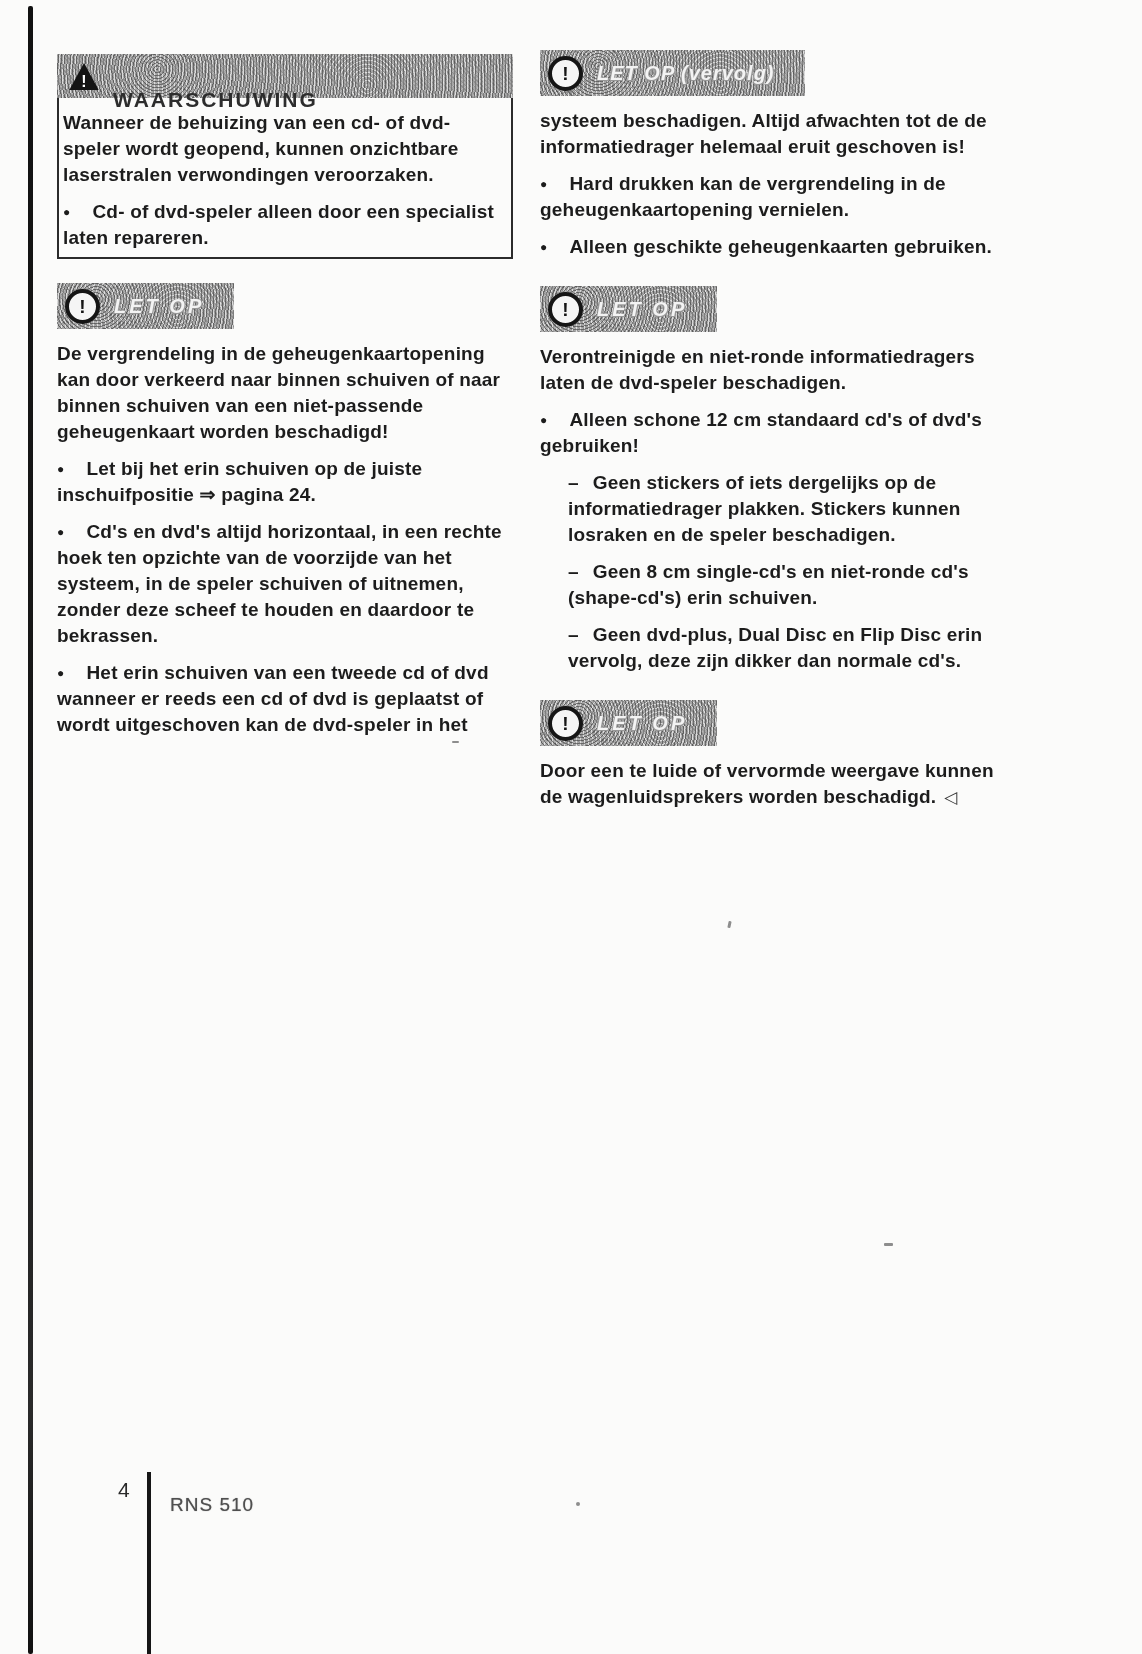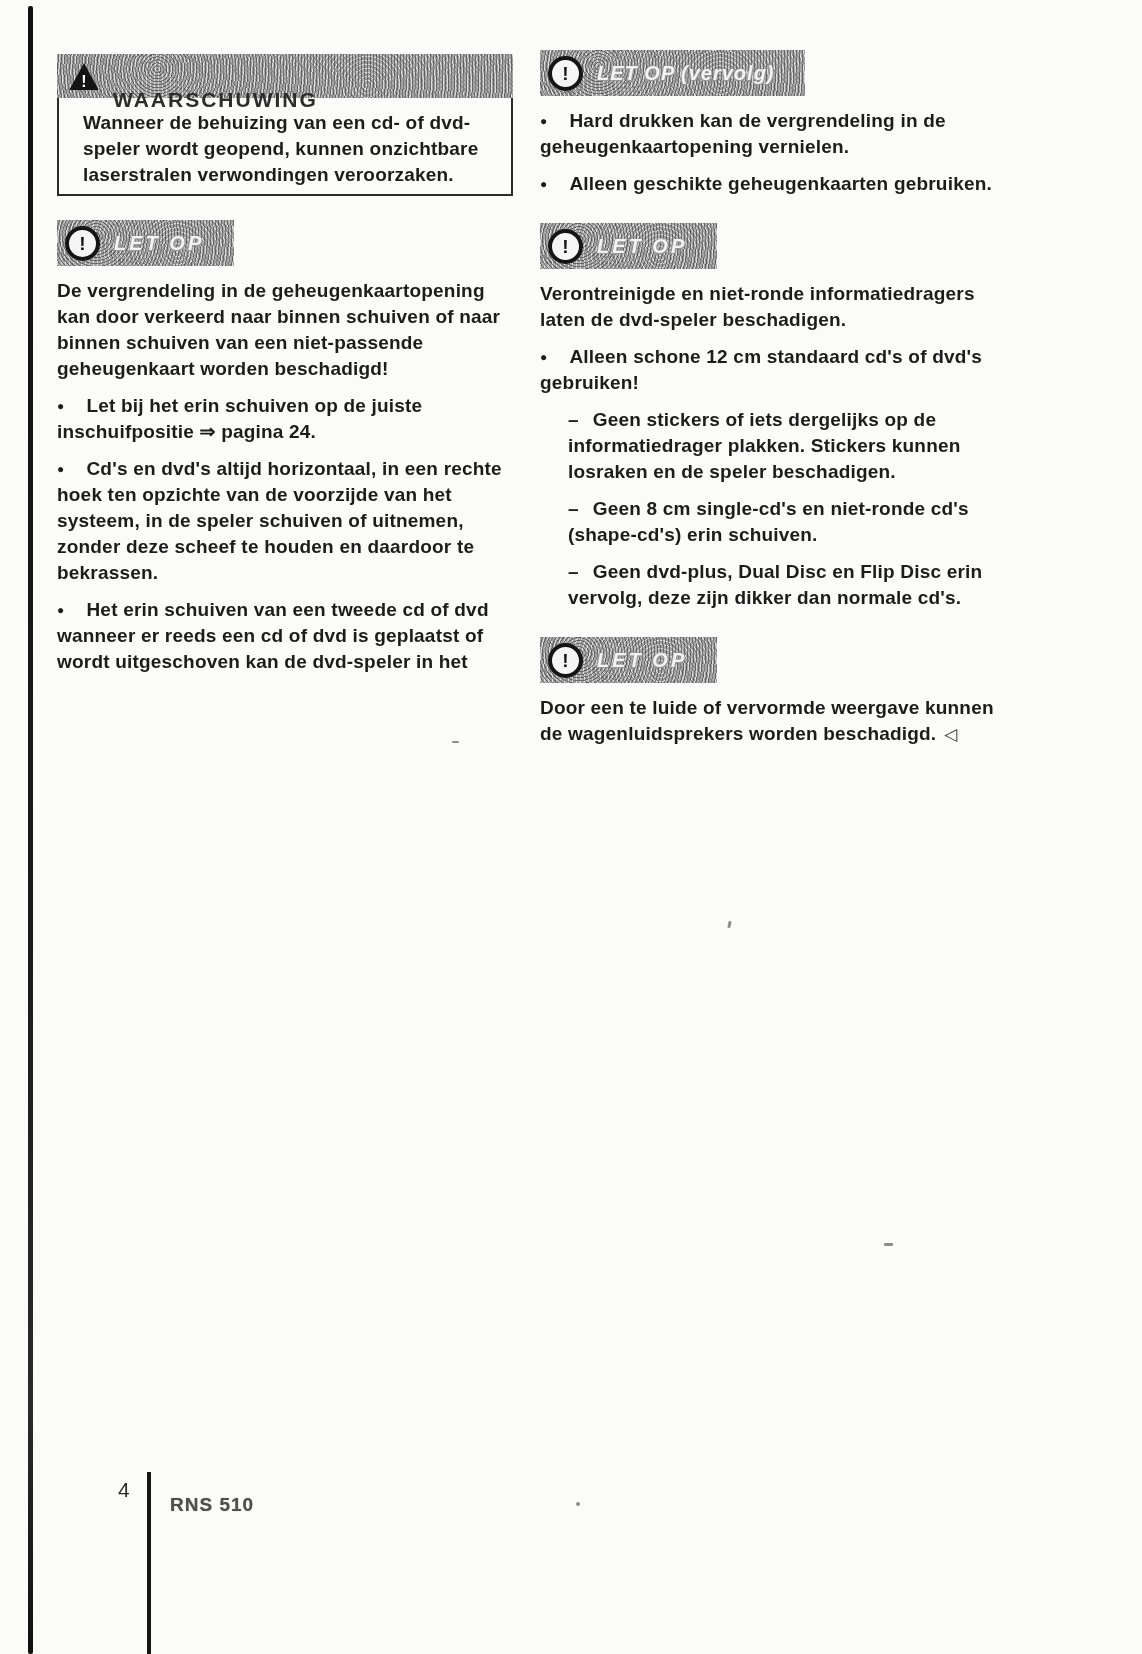--- a/index.html
+++ b/index.html
@@ -39,21 +39,21 @@
   .warnhead{
     margin:-1px -2px 0 -2px;height:44px;display:flex;align-items:center;gap:14px;
     padding:0 12px;
   }
   .warnhead-label{
     font-size:21px;font-weight:700;color:#2d2d2d;letter-spacing:2px;
     text-shadow:1px 1px 0 rgba(255,255,255,.25);
     margin-top:48px;
   }
   .tri{width:30px;height:27px;flex:0 0 auto;}
-  .warnbody{padding:12px 12px 6px 24px;}
+  .warnbody{padding:12px 12px 6px 4px;}
 
   
   .notehead{
     display:inline-flex;align-items:center;gap:14px;
     min-height:38px;padding:4px 30px 4px 8px;margin:0 0 12px 0;
   }
   .notehead-label{
     font-size:20px;font-weight:700;font-style:italic;color:#f3f3f3;letter-spacing:3px;
     text-shadow:0 0 2px #8f8f8f, 1px 1px 0 #9b9b9b, -1px 1px 0 #9b9b9b;
     white-space:nowrap;
@@ -64,21 +64,21 @@
     text-align:center;font-style:normal;
   }
   section{margin-bottom:26px;}
   section p:last-child{margin-bottom:0;}
 
   .end-marker{font-weight:400;font-size:17px;color:#333;padding-left:8px;}
 
   
   .footer-pagenum{position:absolute;left:118px;top:1478px;font-size:21px;font-weight:400;color:#2a2a2a;}
   .footer-rule{position:absolute;left:147px;top:1472px;width:4px;height:182px;background:#161616;}
-  .footer-model{position:absolute;left:170px;top:1494px;font-size:19px;font-weight:700;color:#4f4f4f;letter-spacing:1px;text-shadow:0 0 1px #888;}
+  .footer-model{position:absolute;left:170px;top:1494px;font-size:19px;font-weight:400;color:#4f4f4f;letter-spacing:1px;text-shadow:0 0 1px #888;}
 
   
   .speck{position:absolute;background:#8d8d8d;border-radius:1px;}
   .speck-a{left:728px;top:921px;width:3px;height:7px;transform:rotate(12deg);}
   .speck-b{left:884px;top:1243px;width:9px;height:3px;}
   .speck-c{left:576px;top:1502px;width:4px;height:4px;border-radius:50%;}
   .speck-d{left:452px;top:741px;width:7px;height:2px;}
 </style>
 </head>
 <body>
@@ -90,20 +90,21 @@
   <section class="warnbox">
     <div class="warnhead noise">
       <svg class="tri" viewBox="0 0 24 22">
         <path d="M12 0 L24 22 L0 22 Z" fill="#141414"></path>
         <text x="12" y="19.5" text-anchor="middle" font-size="13" font-weight="bold" fill="#fff">!</text>
       </svg>
       <span class="warnhead-label">WAARSCHUWING</span>
     </div>
     <div class="warnbody">
       <p>Wanneer de behuizing van een cd- of dvd-speler wordt geopend, kunnen onzichtbare laserstralen verwondingen veroorzaken.</p>
+      <p class="bullet">Cd- of dvd-speler alleen door een specialist laten repareren.</p>
     </div>
   </section>
 
   <section>
     <div class="notehead noise">
       <span class="bang">!</span>
       <span class="notehead-label">LET OP</span>
     </div>
     <p>De vergrendeling in de geheugenkaartopening kan door verkeerd naar binnen schuiven of naar binnen schuiven van een niet-passende geheugenkaart worden beschadigd!</p>
     <p class="bullet">Let bij het erin schuiven op de juiste inschuifpositie ⇒ pagina 24.</p>
@@ -113,20 +114,21 @@
 
 </div>
 
 <div class="col col-right">
 
   <section>
     <div class="notehead noise">
       <span class="bang">!</span>
       <span class="notehead-label" style="letter-spacing:1px;">LET OP (vervolg)</span>
     </div>
+    <p>systeem beschadigen. Altijd afwachten tot de de informatiedrager helemaal eruit geschoven is!</p>
     <p class="bullet">Hard drukken kan de vergrendeling in de geheugenkaartopening vernielen.</p>
     <p class="bullet">Alleen geschikte geheugenkaarten gebruiken.</p>
   </section>
 
   <section>
     <div class="notehead noise">
       <span class="bang">!</span>
       <span class="notehead-label">LET OP</span>
     </div>
     <p>Verontreinigde en niet-ronde informatiedragers laten de dvd-speler beschadigen.</p>

